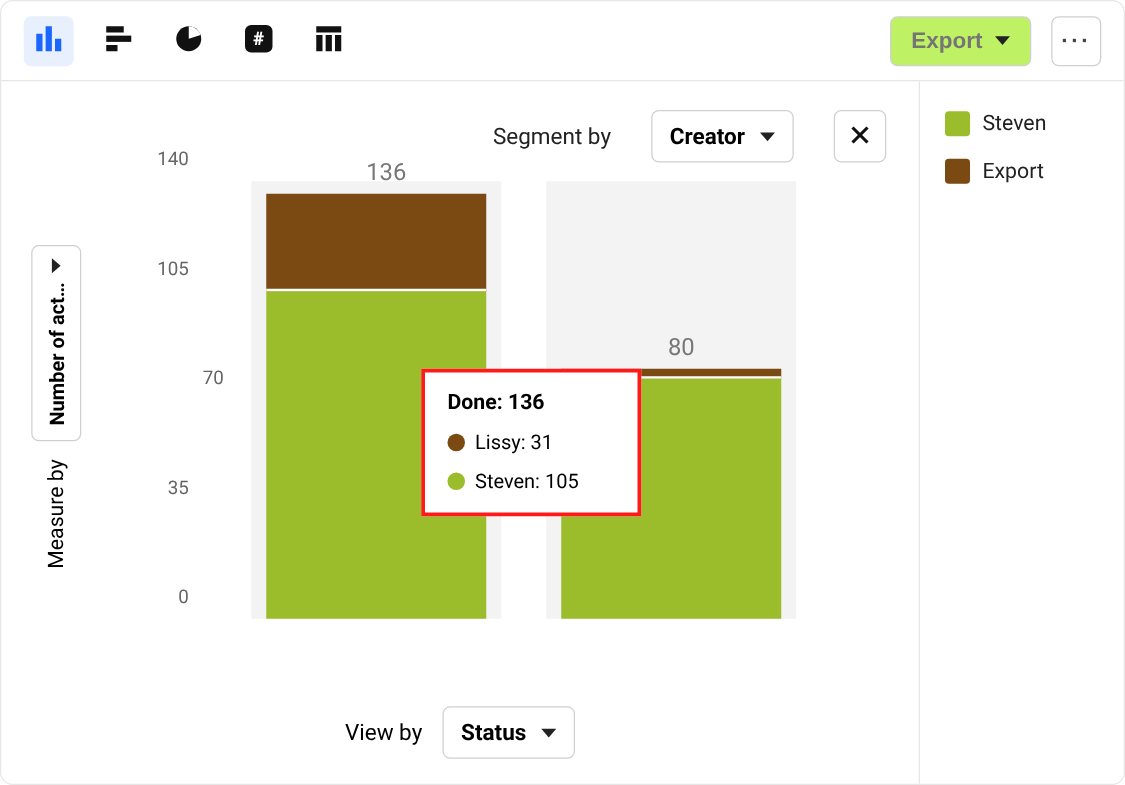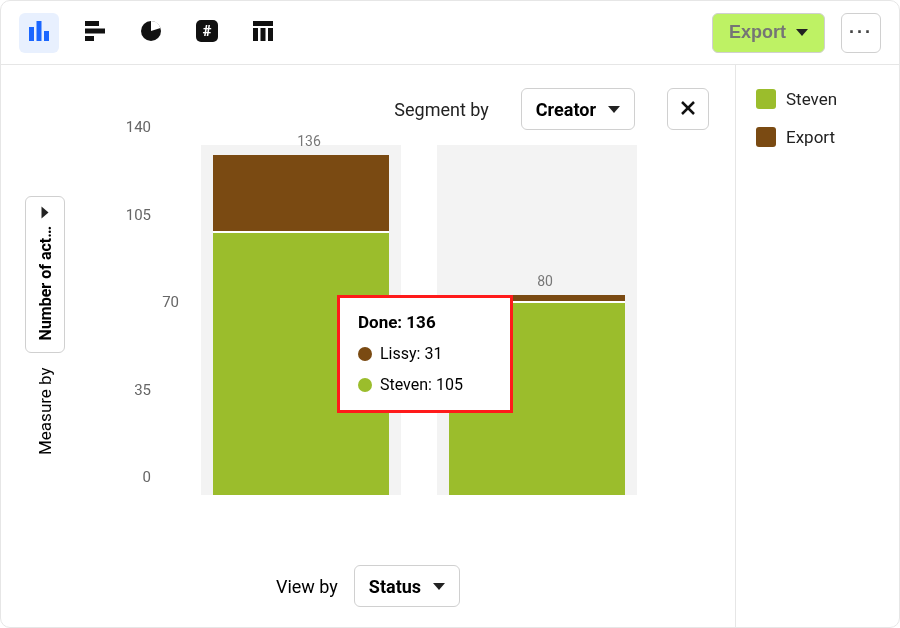--- a/index.html
+++ b/index.html
@@ -171,21 +171,21 @@
     .stack {
       position: absolute; bottom: 0; left: 12px; right: 12px;
       display: flex; flex-direction: column-reverse;
     }
     .seg { width: 100%; }
     .seg + .seg { border-bottom: 2px solid #fff; }
     .bar-total {
       position: absolute;
       left: 16px; right: 0;
       text-align: center;
-      font-size: 14px; color: #777;
+      font-size: 19px; color: #777;
     }
     .axis-line {
       position: absolute; left: 0; right: 0; bottom: 0;
       height: 0;
     }
     
     .tooltip {
       position: absolute;
       border: 3px solid #ff1a1a;
       background: #fff;

